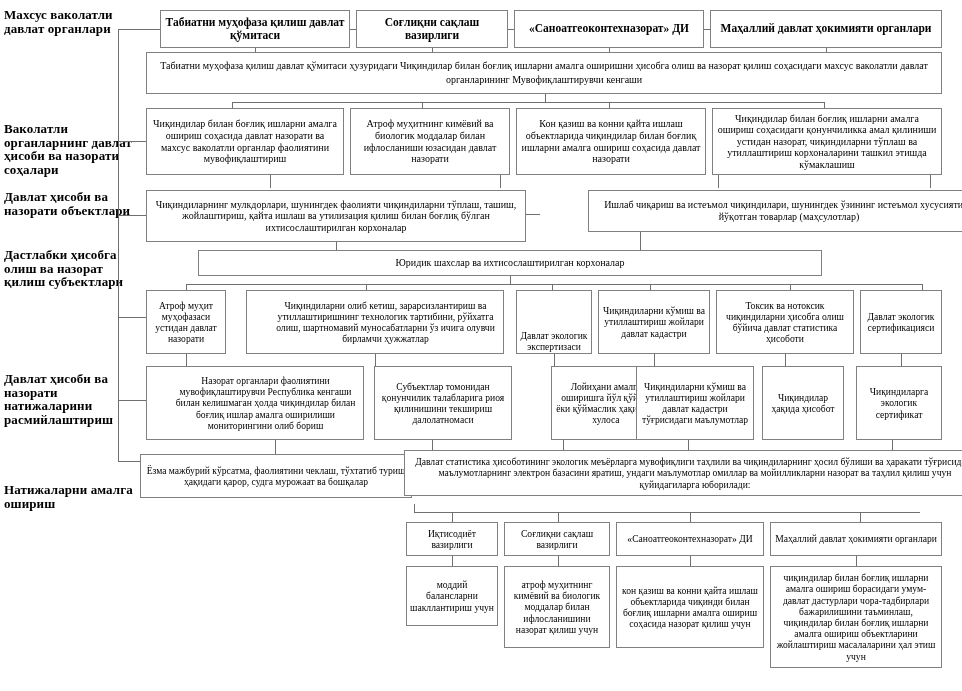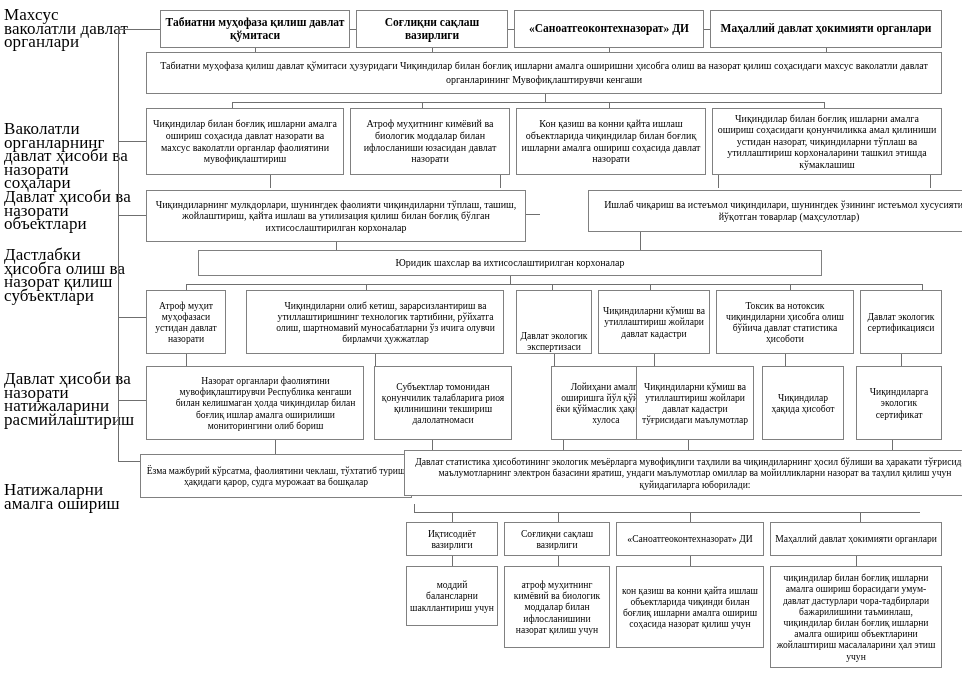--- a/index.html
+++ b/index.html
@@ -7,22 +7,22 @@
     font-family:"Liberation Serif","DejaVu Serif",serif;
     color:#000;
     width:962px;height:691px;
     position:relative;
     overflow:hidden;
   }
   #canvas{position:relative;width:962px;height:691px;}
 
   .lbl{
     position:absolute;
-    font-weight:normal;
-    font-size:17px;
+    font-weight:bold;
+    font-size:13px;
     line-height:13.5px;
     color:#000;
     letter-spacing:.1px;
   }
 
   .box{
     position:absolute;
     box-sizing:border-box;
     border:1px solid #808080;
     background:#fff;

